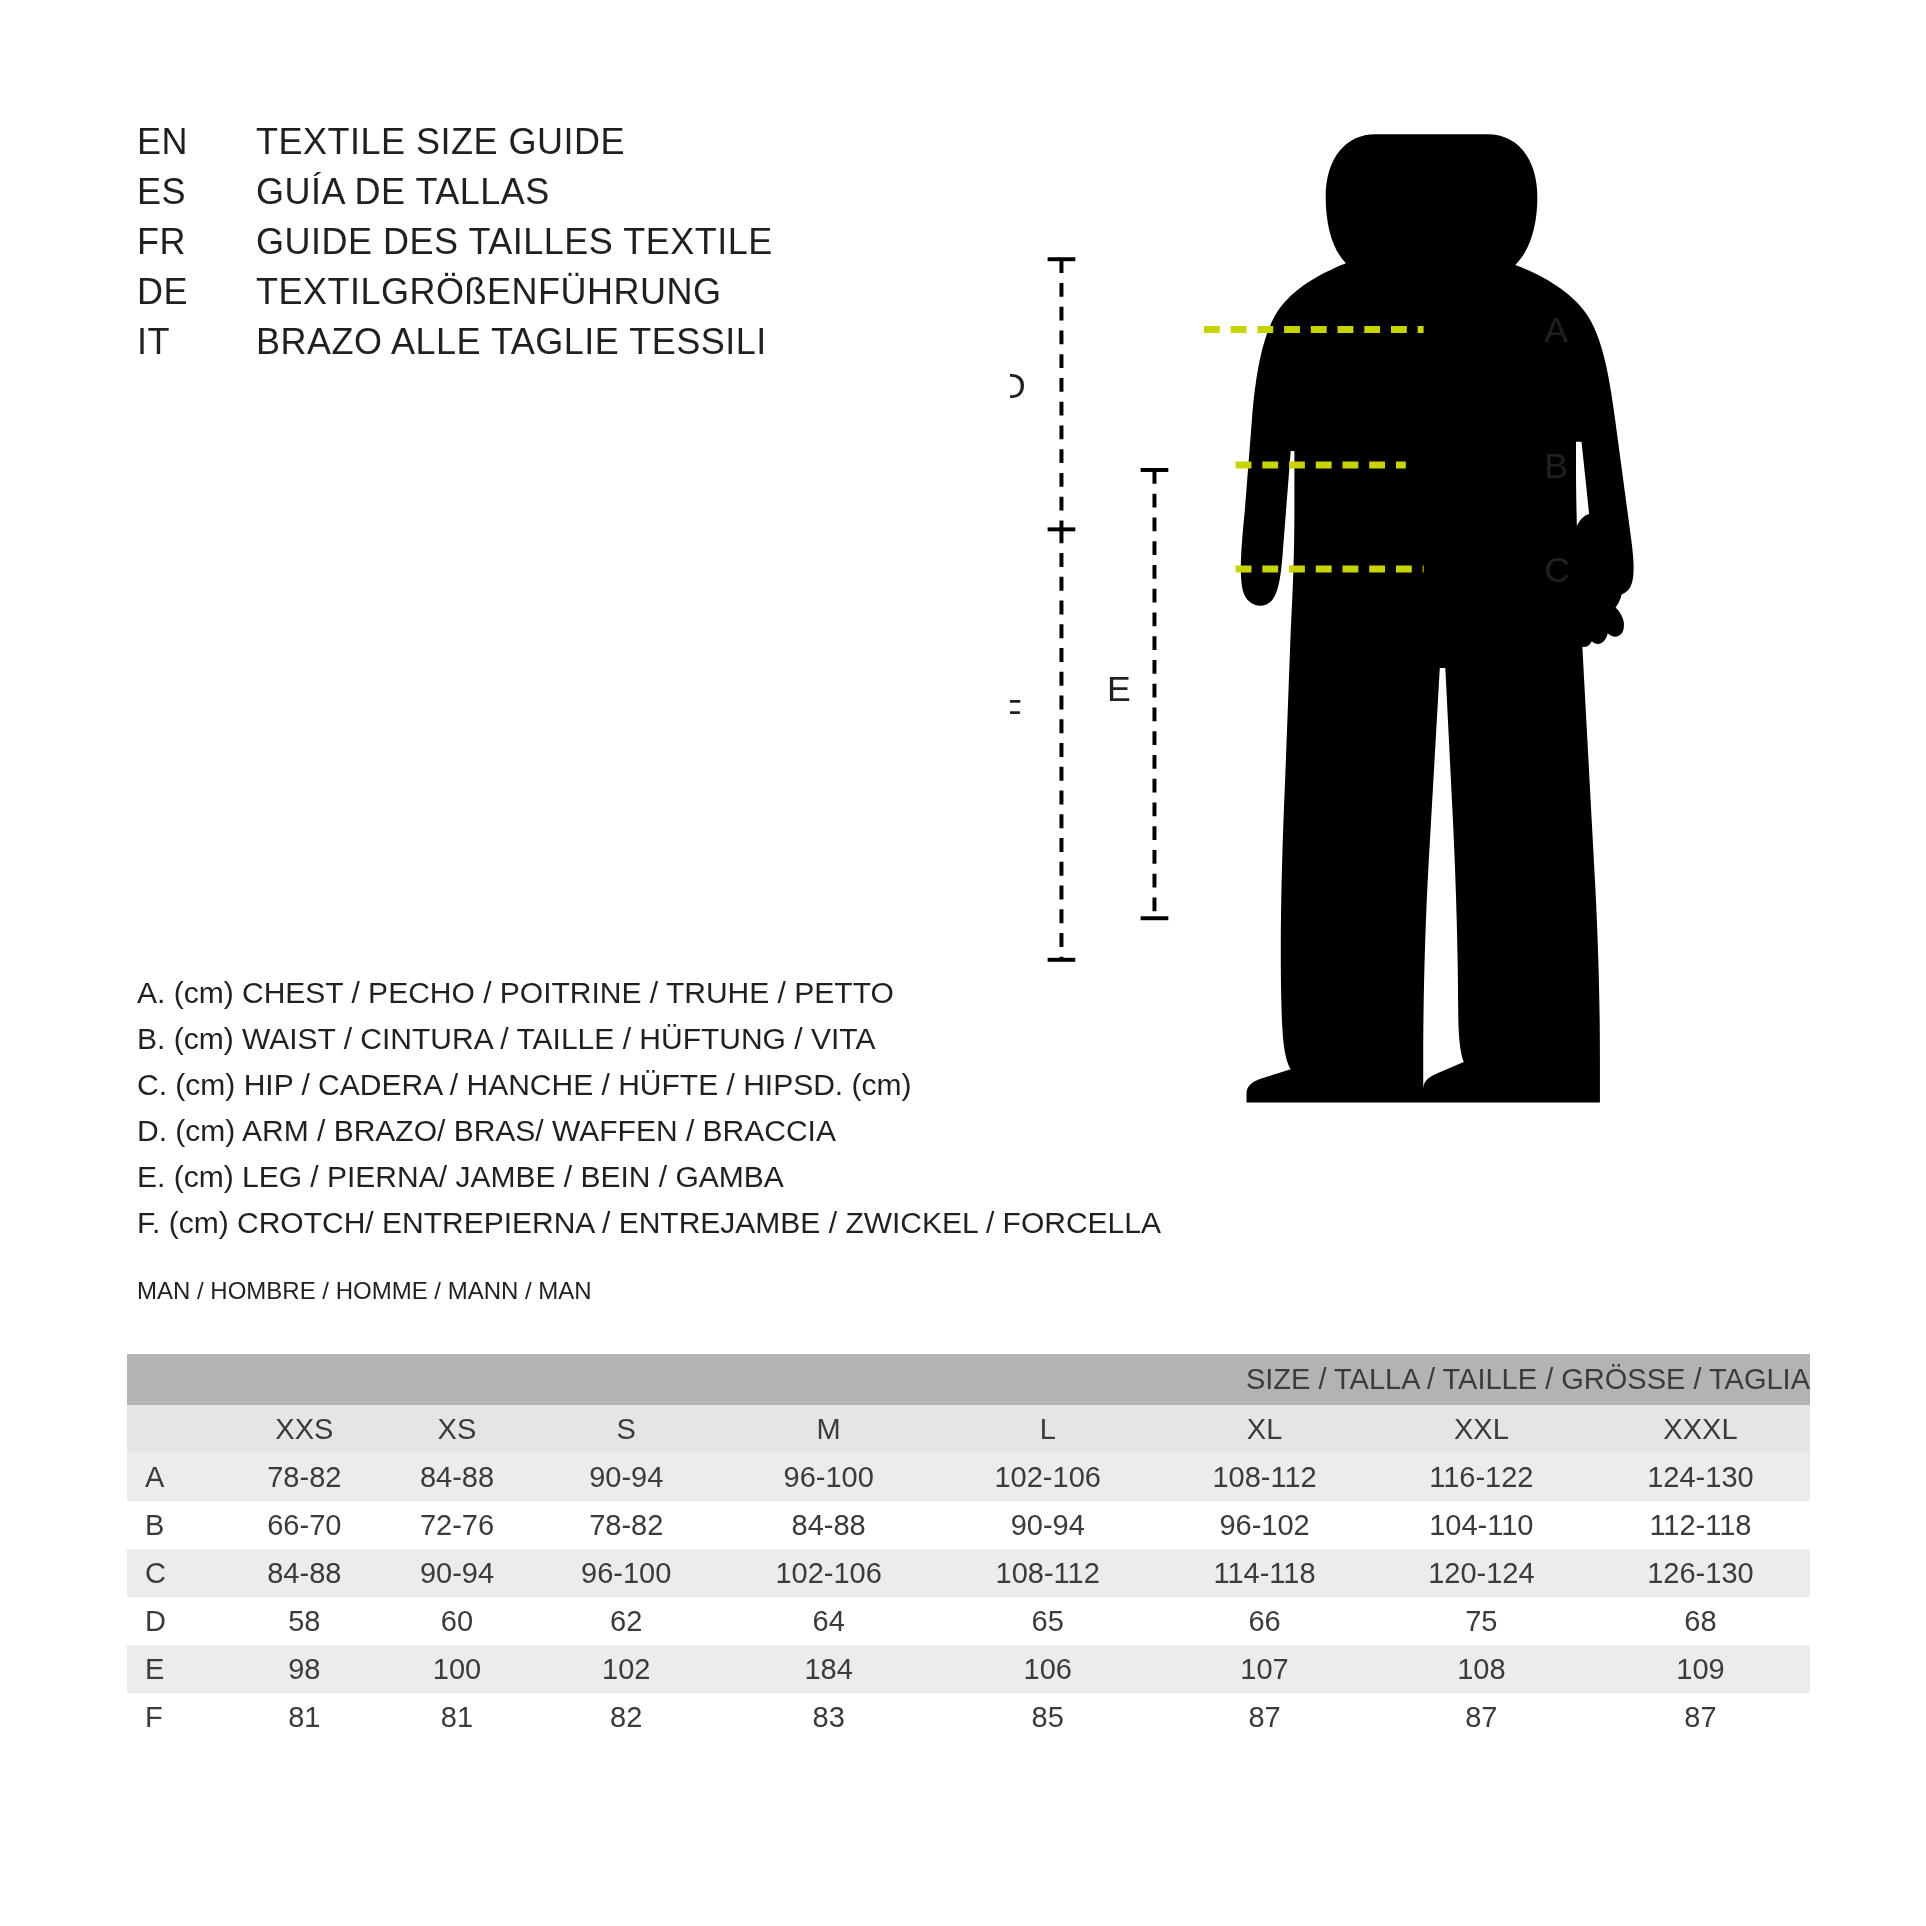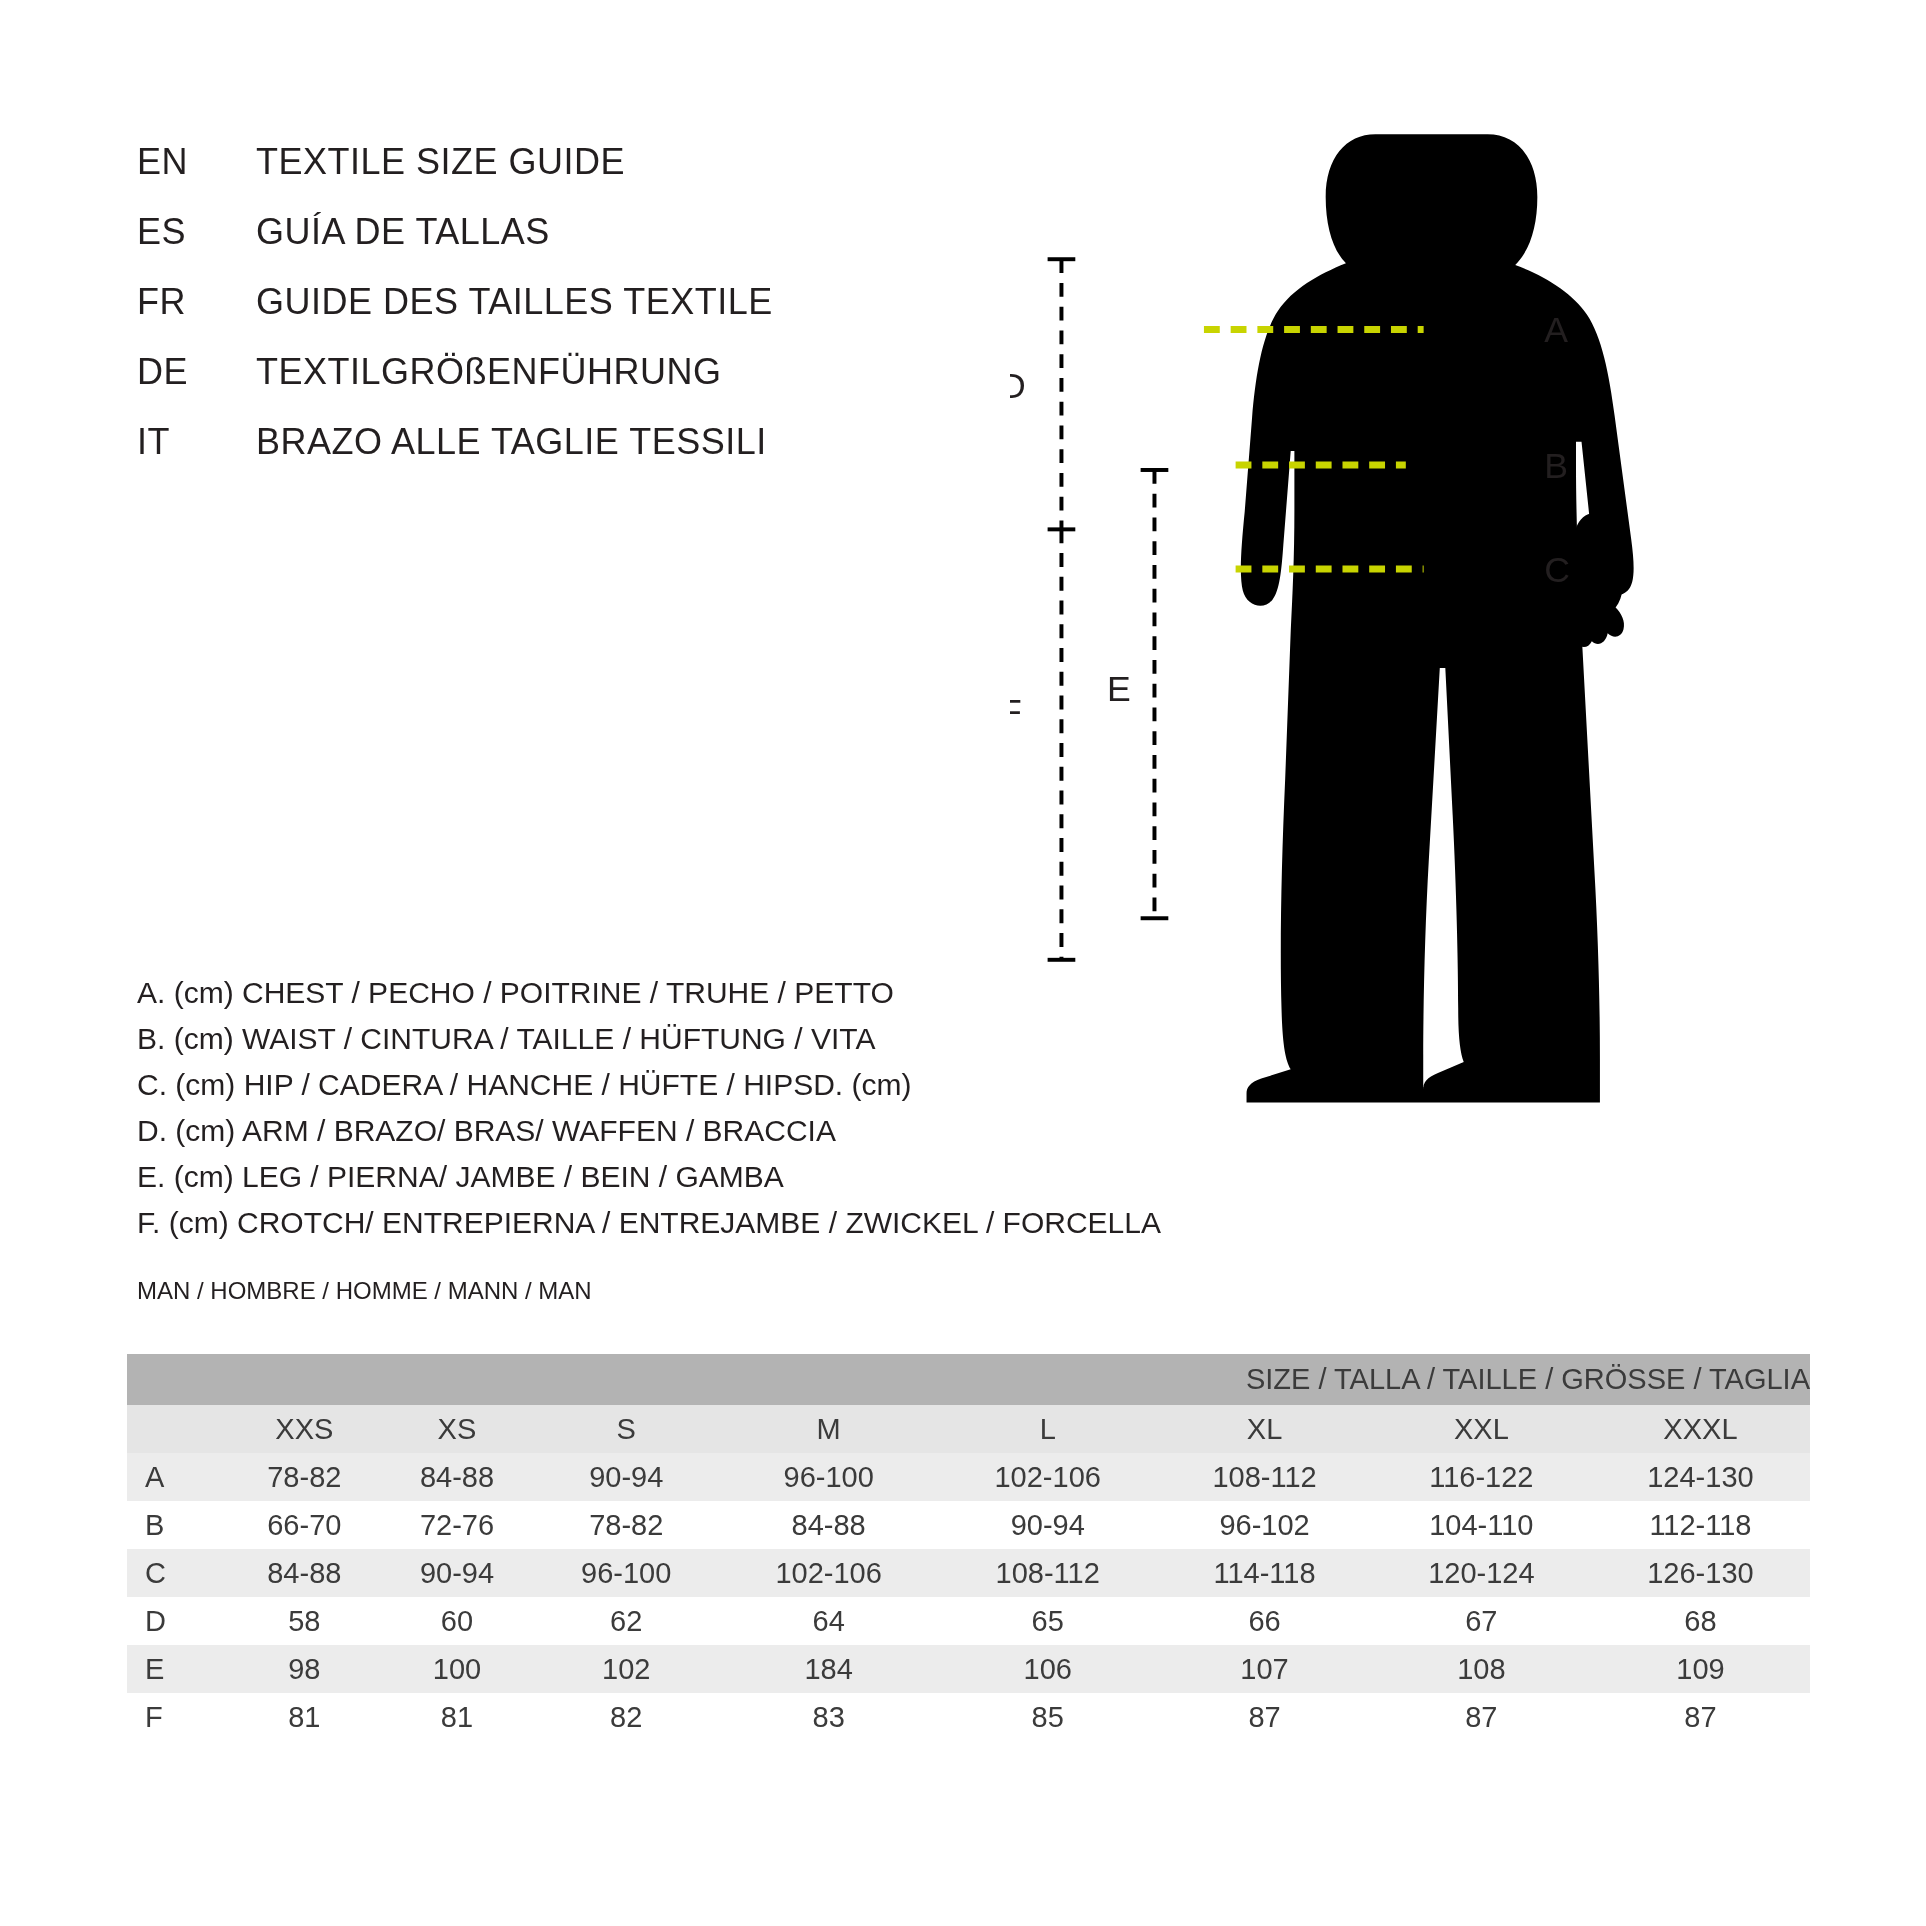--- a/index.html
+++ b/index.html
@@ -23,21 +23,20 @@
     top: 121px;
     width: 812px;
   }
   .title-row {
     display: flex;
     align-items: baseline;
     height: 50px;
     font-size: 36px;
     letter-spacing: 0.5px;
     color: #231f20;
-    margin-top: 20px;
   }
   .title-lang {
     width: 119px;
     flex: none;
   }
   .title-text {
     flex: 1;
   }
 
   
@@ -310,21 +309,21 @@
     </tr>
 
     <tr class="plain">
       <td class="col-key">D</td>
       <td>58</td>
       <td>60</td>
       <td>62</td>
       <td>64</td>
       <td>65</td>
       <td>66</td>
-      <td>67</td>
+      <td>75</td>
       <td>68</td>
     </tr>
 
     <tr class="shade">
       <td class="col-key">E</td>
       <td>98</td>
       <td>100</td>
       <td>102</td>
       <td>184</td>
       <td>106</td>

